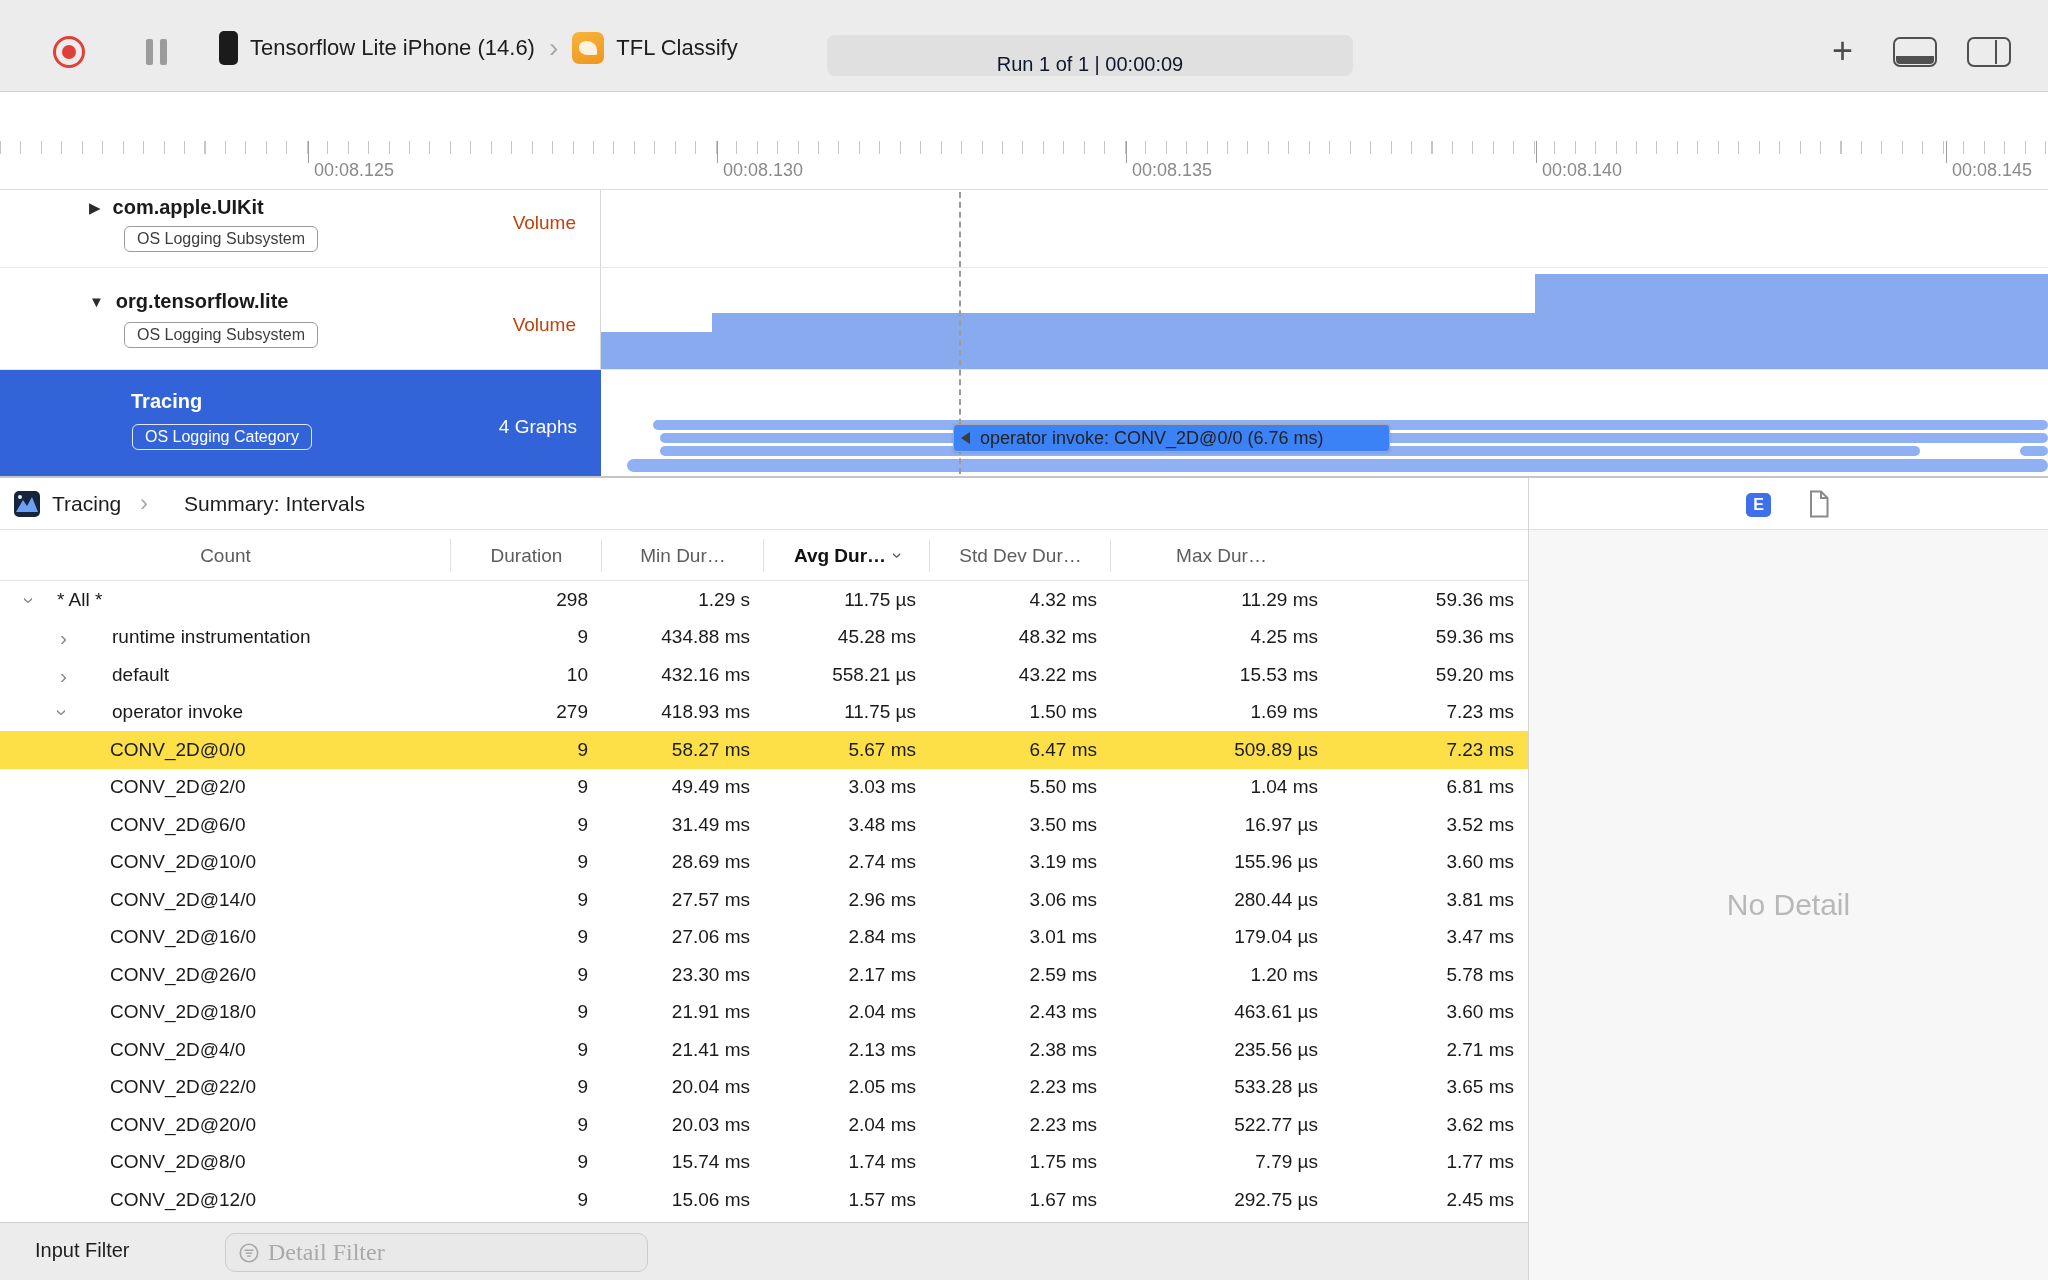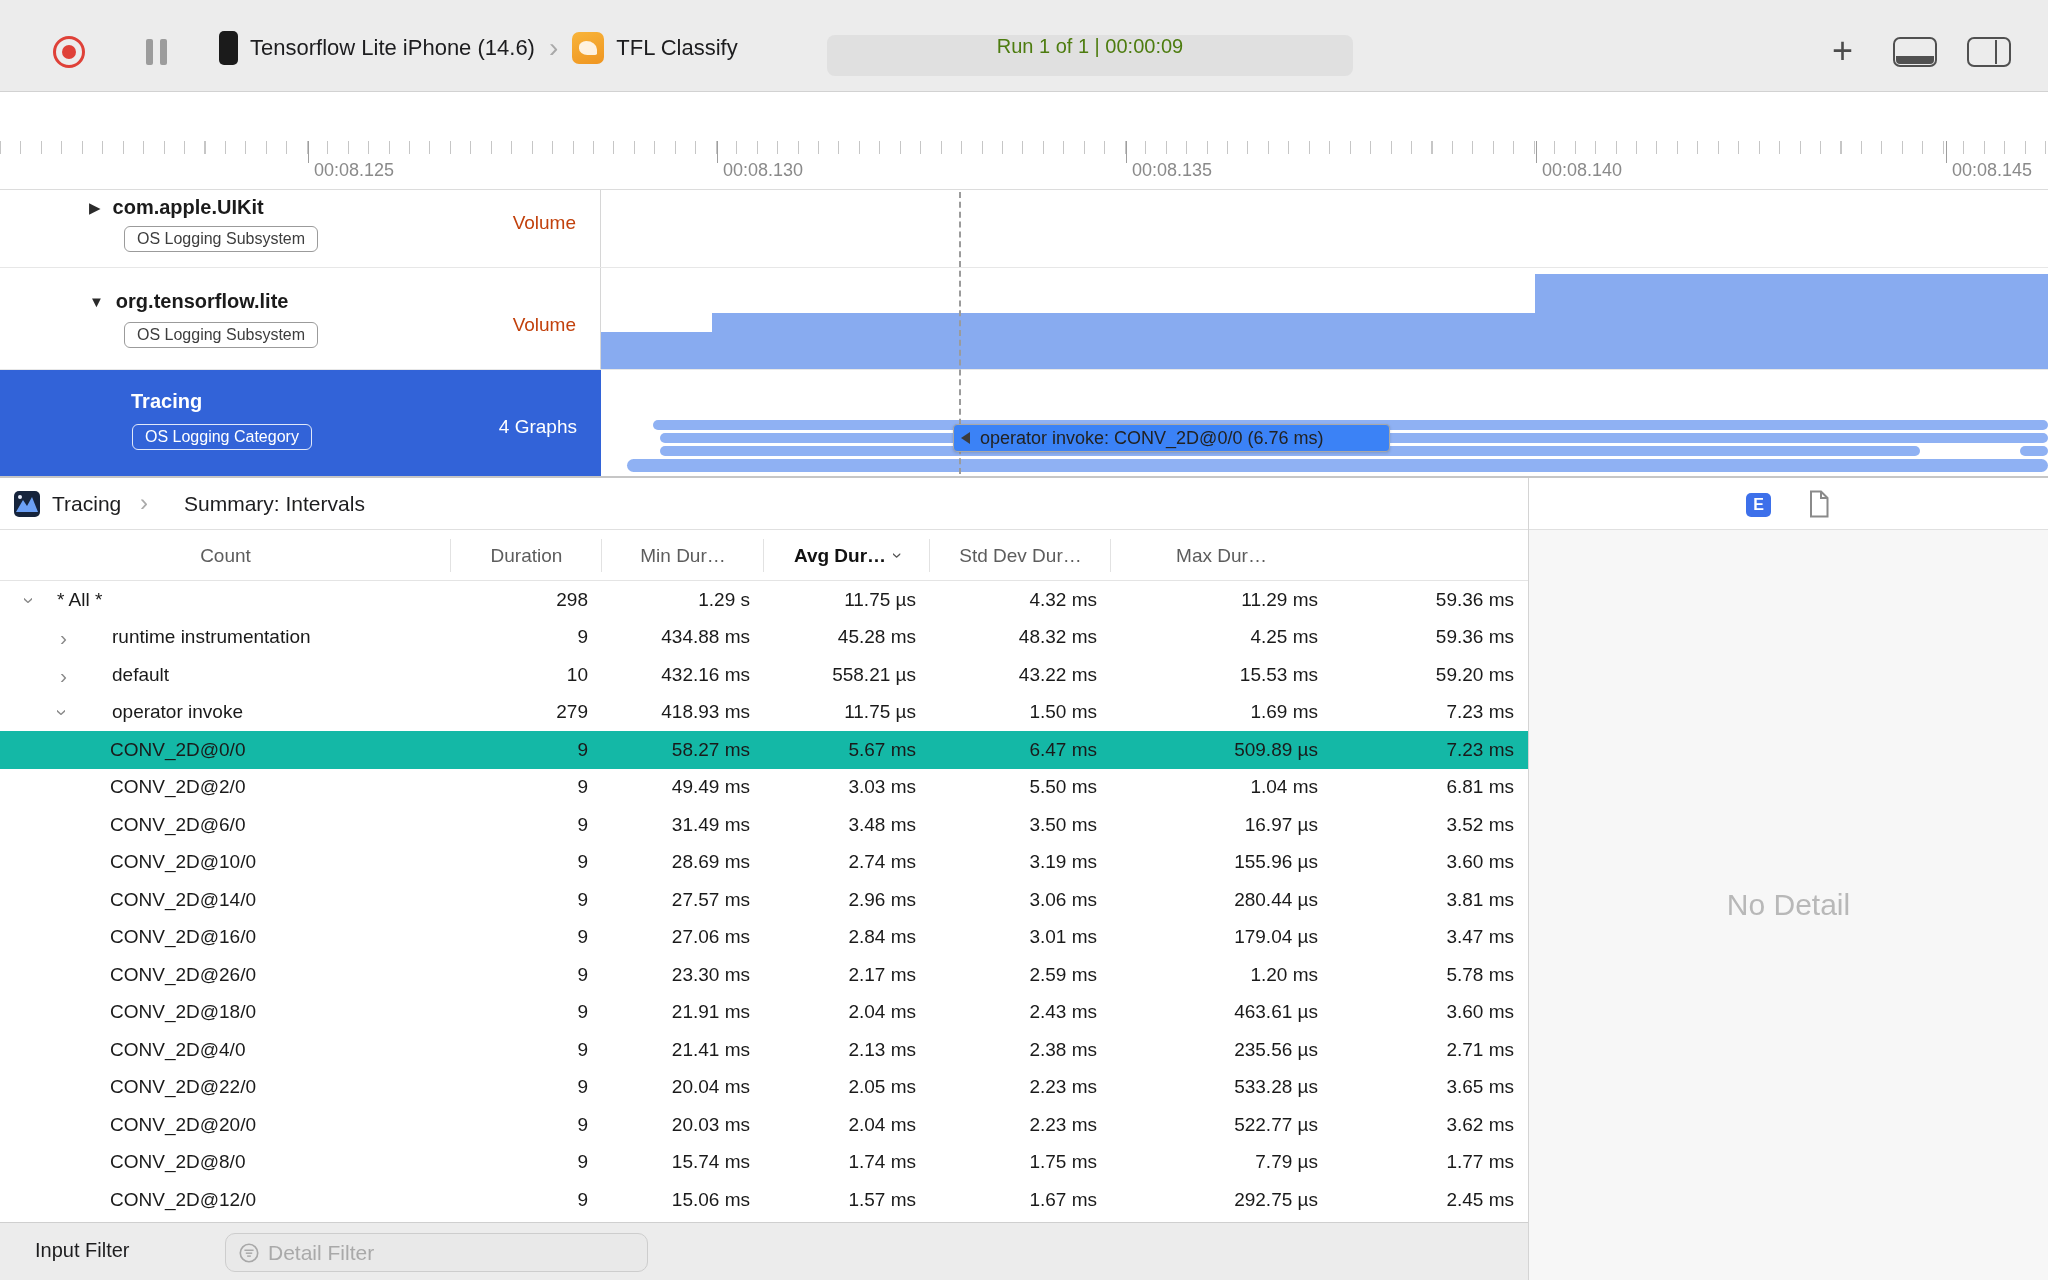--- a/index.html
+++ b/index.html
@@ -12,21 +12,21 @@
   .rec{position:absolute;left:53px;top:36px;width:32px;height:32px;border:3px solid #df4138;border-radius:50%}
   .rec::after{content:'';position:absolute;left:6px;top:6px;width:14px;height:14px;background:#df4138;border-radius:50%}
   .pause{position:absolute;left:146px;top:39px;width:24px;height:26px;display:flex;gap:7px}
   .pause i{width:7px;height:26px;background:#9c9c9c;border-radius:2px}
   .iphone{display:inline-block;width:19px;height:34px;background:#1b1b1b;border-radius:5px;vertical-align:middle}
   .target{position:absolute;left:219px;top:28px;height:40px;display:flex;align-items:center;gap:12px;cursor:default}
   .ttext{font-size:22px;color:#1d1d1f}
   .tchev{font-size:28px;color:#a9a9a9;line-height:28px;margin:0 2px}
   .appicon{display:inline-block;width:32px;height:32px;border-radius:7px;background:linear-gradient(160deg,#f8b43a,#ef9520);position:relative}
   .appicon::after{content:'';position:absolute;left:7px;top:9px;width:18px;height:14px;background:rgba(255,255,255,.85);border-radius:60% 90% 20% 70%}
-  .runpill{position:absolute;left:827px;top:35px;width:526px;height:41px;background:#e0e0e0;border-radius:8px;display:flex;align-items:flex-start;justify-content:center;font-size:20px;color:#4d7c0f}
+  .runpill{position:absolute;left:827px;top:35px;width:526px;height:41px;background:#e0e0e0;border-radius:8px;display:flex;align-items:flex-end;justify-content:center;font-size:20px;color:#0f172a}
   .plus{position:absolute;left:1832px;top:30px;font-size:36px;font-weight:300;color:#4c4c4c}
   .pane{position:absolute;top:37px;width:44px;height:30px;border:2.5px solid #505050;border-radius:7px}
   .pane-bottom{left:1893px}
   .pane-bottom .bfill{position:absolute;left:1px;right:1px;bottom:1px;height:8px;background:#505050;border-radius:0 0 4px 4px}
   .pane-right{left:1967px}
   .pane-right .vline{position:absolute;top:1px;bottom:1px;right:12px;width:2.5px;background:#505050}
   .pane i{display:block}
 
   
   .filterbar{position:absolute;left:0;top:92px;width:2048px;height:49px;background:#fafafa;border-bottom:1px solid #e2e2e2}
@@ -81,41 +81,41 @@
   .thead{position:absolute;left:0;top:530px;width:1528px;height:51px;background:#fff;border-bottom:1px solid #e4e4e4}
   .hcell{position:relative;font-size:19px;color:#5d5d5d;height:51px;display:flex;align-items:center}
   .hcell.name{padding-left:50px}
   .hcell.num{justify-content:center}
   .hcell:not(:last-child)::after{content:'';position:absolute;right:0;top:9px;bottom:9px;width:1px;background:#e2e2e2}
   .hcell.sorted{color:#111;font-weight:bold;gap:8px}
   .rot90{display:inline-block;transform:rotate(90deg);font-weight:normal}
   .sortchev{font-size:18px;color:#555}
   .tbody{position:absolute;left:0;top:581px;width:1528px;height:641px;background:#fff;overflow:hidden}
   .trow{height:37.5px;background:#fff}
-  .trow.selected{background:#14b8a6}
+  .trow.selected{background:#fde047}
   .tcell{font-size:19px;color:#1a1a1a;white-space:nowrap}
   .tcell.num{text-align:right;padding-right:14px}
   .name-cell{display:flex;align-items:flex-end}
   .lvl0{padding-left:27px}
   .lvl1{padding-left:60px}
   .lvl2{padding-left:110px}
   .disc{width:30px;font-size:21px;color:#8a8a8a;line-height:1}
   .lvl1 .disc{width:52px}
   .disc.open{transform:none}
   .disc.open span,.disc span{display:inline-block}
   .disc.open span{transform:rotate(90deg)}
 
   
   .vsep{position:absolute;left:1528px;top:478px;width:1px;height:802px;background:#d4d4d4}
   .rpanel{position:absolute;left:1529px;top:530px;width:519px;height:750px;background:#f7f7f7;display:flex;align-items:center;justify-content:center}
   .nodetail{font-size:30px;color:#b8b8b8}
   .bottombar{position:absolute;left:0;top:1222px;width:1528px;height:58px;background:#ececec;border-top:1px solid #cfcfcf}
   .bblabel{position:absolute;left:35px;top:16px;font-size:20px;color:#1d1d1f}
   .bfield{position:absolute;left:225px;top:10px;width:423px;height:39px;background:#e9e9e9;border:1px solid #cdcdcd;border-radius:10px;display:flex;align-items:center;padding-left:12px;gap:8px}
-  .bfield input{flex:1;border:none;outline:none;background:transparent;font-family:Liberation Sans, sans-serif;font-size:21px;color:#333}
+  .bfield input{flex:1;border:none;outline:none;background:transparent;font-family:Liberation Serif, serif;font-size:24px;color:#333}
   .bfield input::placeholder{color:#a9a9a9}
 </style>
 </head>
 <body>
 
 <div id="app">
 
   <header class="toolbar">
     <div class="rec"></div>
     <div class="pause">

